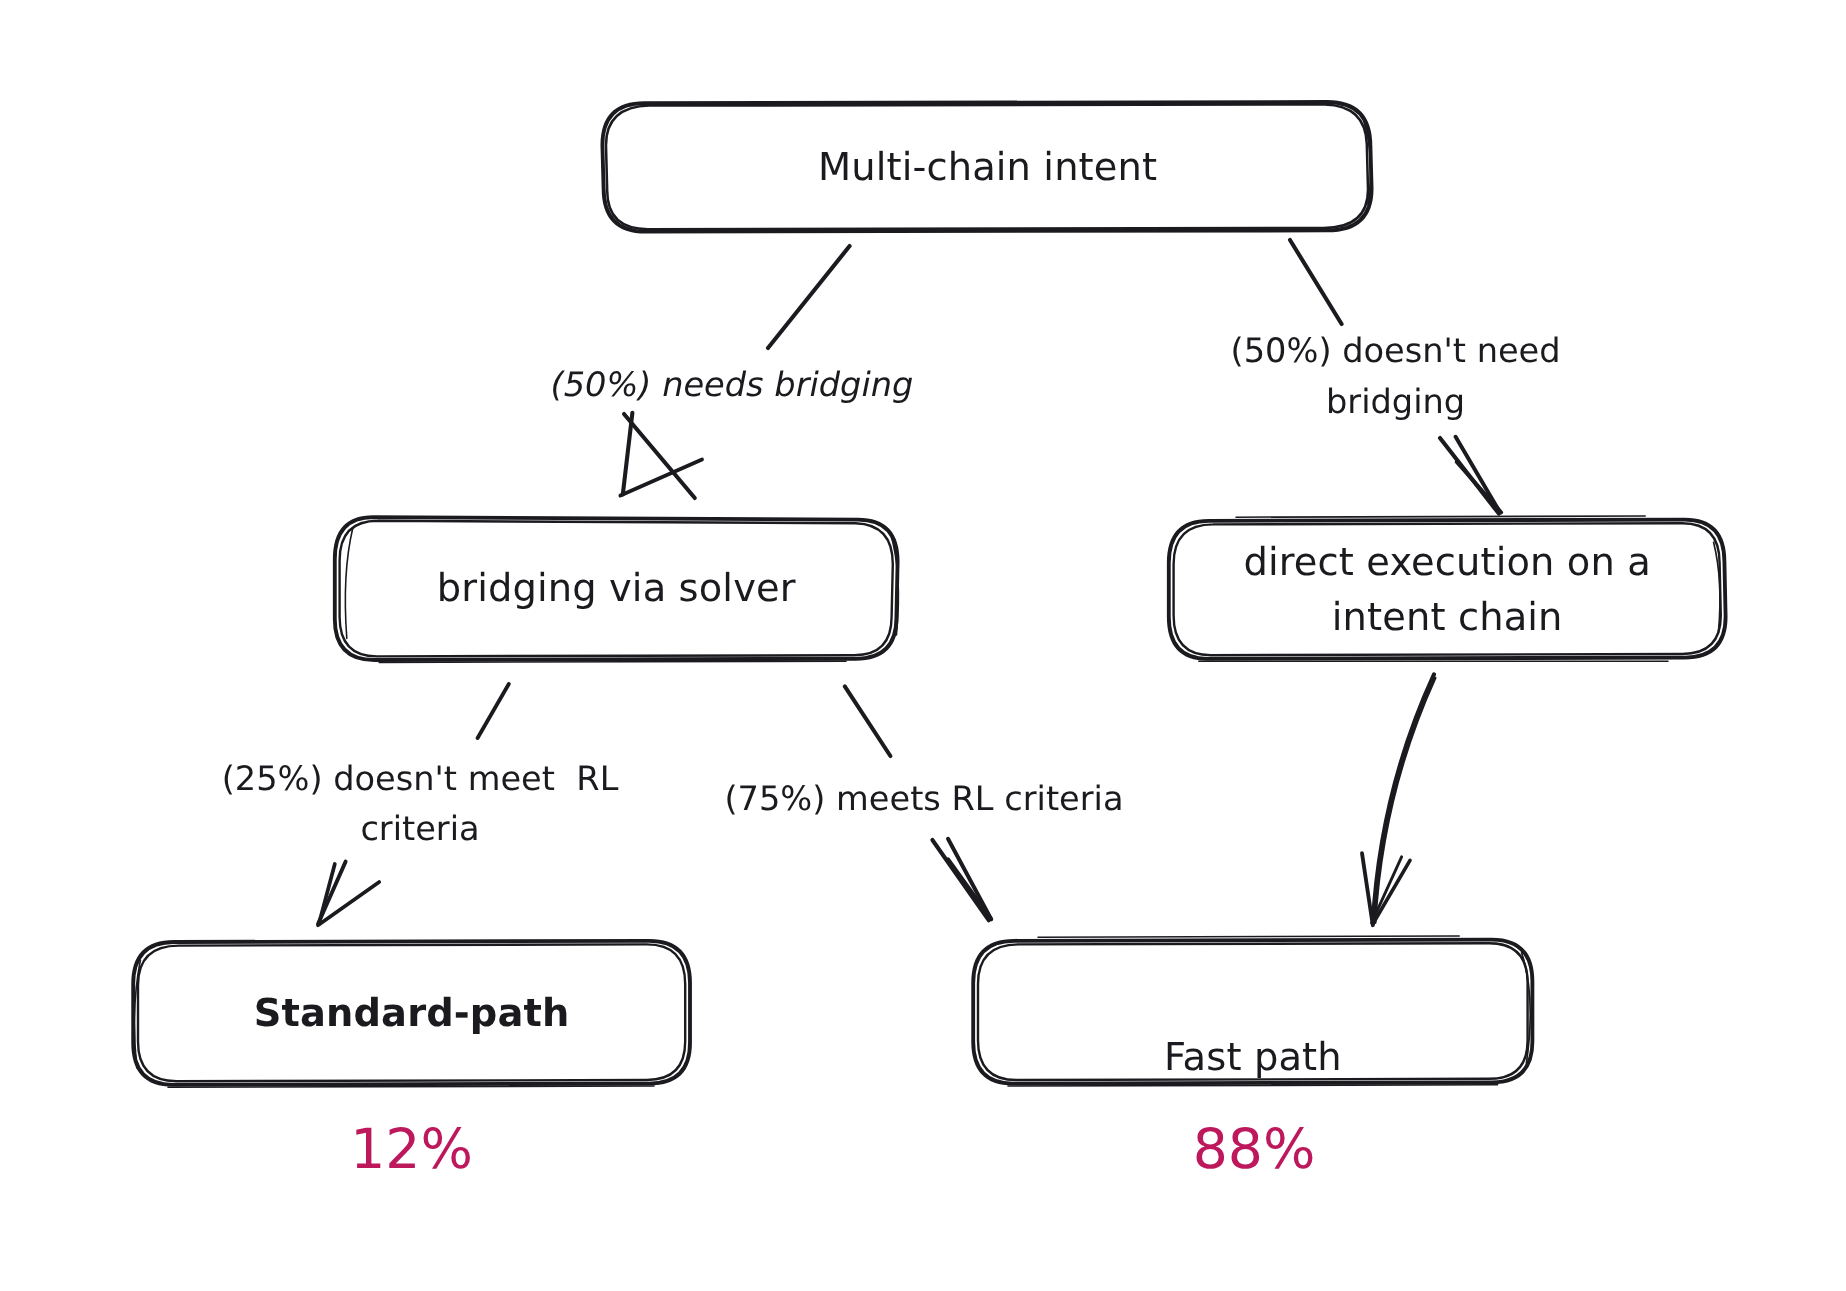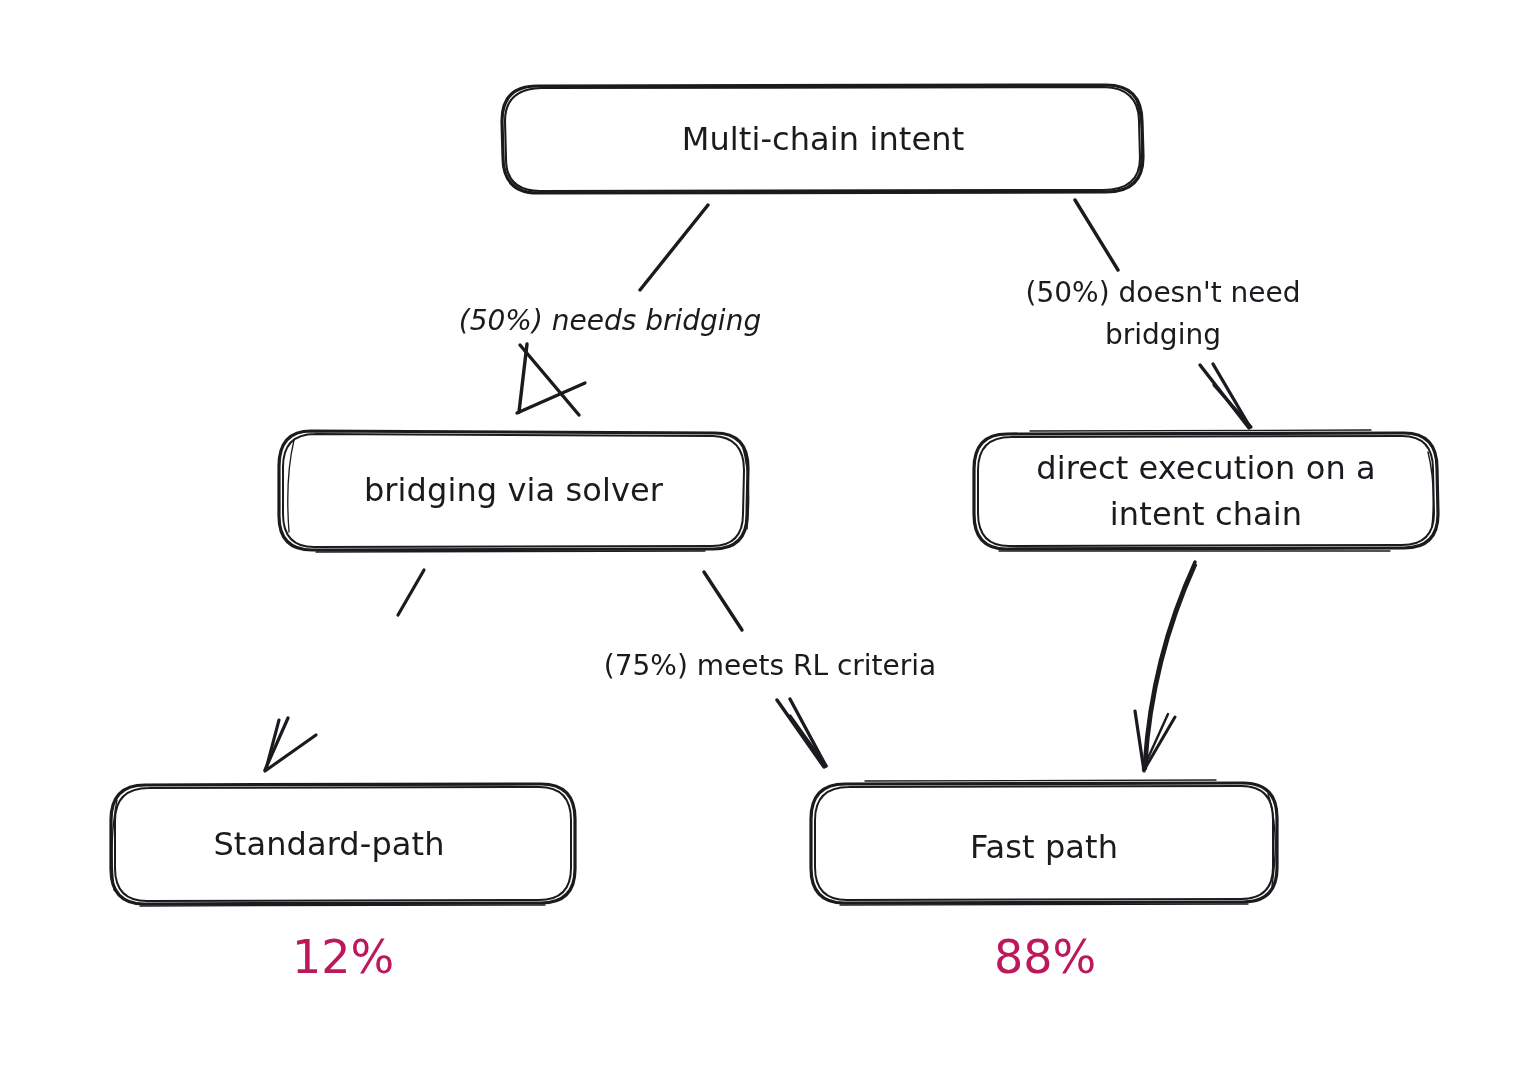--- a/index.html
+++ b/index.html
@@ -145,28 +145,29 @@
     </g>
 
   </svg>
 
   <div class="node-label" style="left:503px; top:86px; width:640px; height:107px;">Multi-chain intent</div>
 
   <div class="node-label" style="left:279px; top:431px; width:469px; height:119px;">bridging via solver</div>
 
   <div class="node-label" style="left:978px; top:434px; width:456px; height:115px; padding:0 6px; box-sizing:border-box;">direct execution on a intent chain</div>
 
-  <div class="node-label" style="left:97px; top:785px; width:464px; height:119px;">Standard-path</div>
+  <div class="node-label" style="left:111px; top:785px; width:464px; height:119px;font-weight:bold;">Standard-path</div>
 
-  <div class="node-label" style="left:811px; top:788px; width:466px; height:119px;">Fast path</div>
+  <div class="node-label" style="left:811px; top:822px; width:466px; height:119px;">Fast path</div>
 
   <div class="edge-label" style="left:410px; top:300px; width:400px;font-style:italic;">(50%) needs bridging</div>
 
   <div class="edge-label" style="left:995px; top:272px; width:336px;">(50%) doesn't need bridging</div>
 
+  <div class="edge-label" style="left:150px; top:628px; width:400px;">(25%) doesn't meet  RL criteria</div>
 
   <div class="edge-label" style="left:570px; top:645px; width:400px;">(75%) meets RL criteria</div>
 
   <div class="outcome-pct" style="left:193px; top:930px; width:300px;">12%</div>
 
   <div class="outcome-pct" style="left:895px; top:930px; width:300px;">88%</div>
 
 </div>
 
 </body></html>

